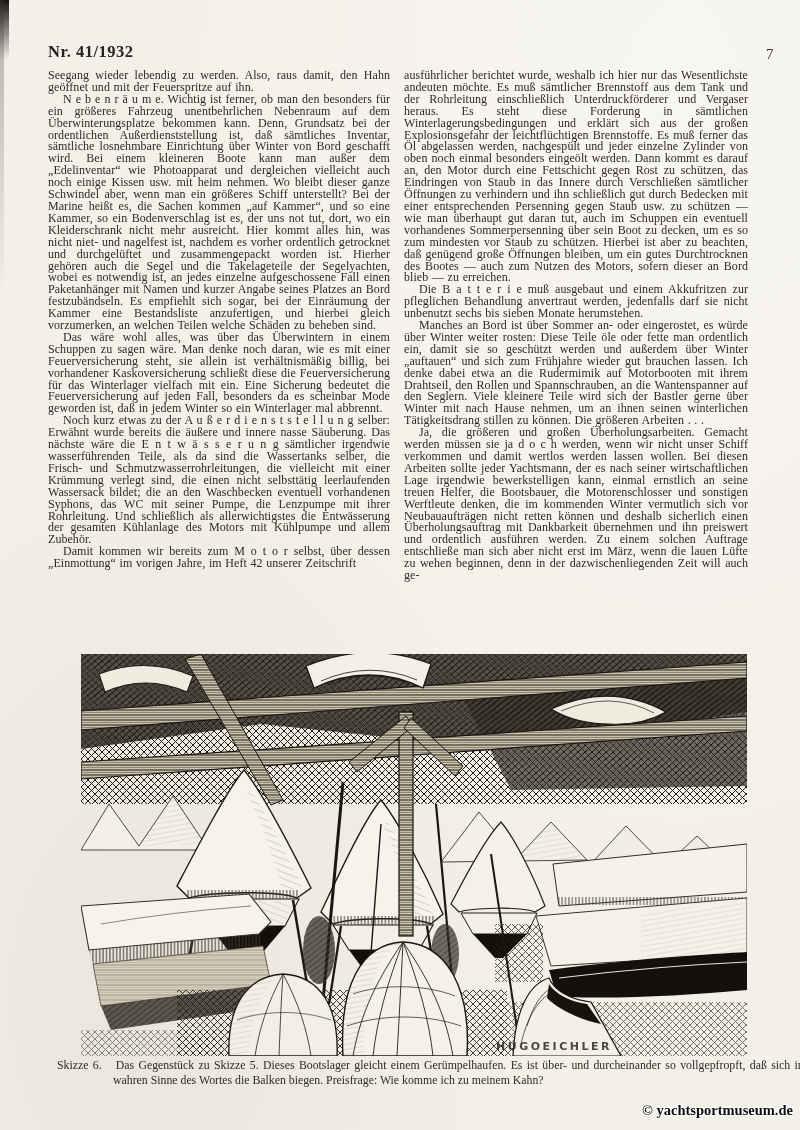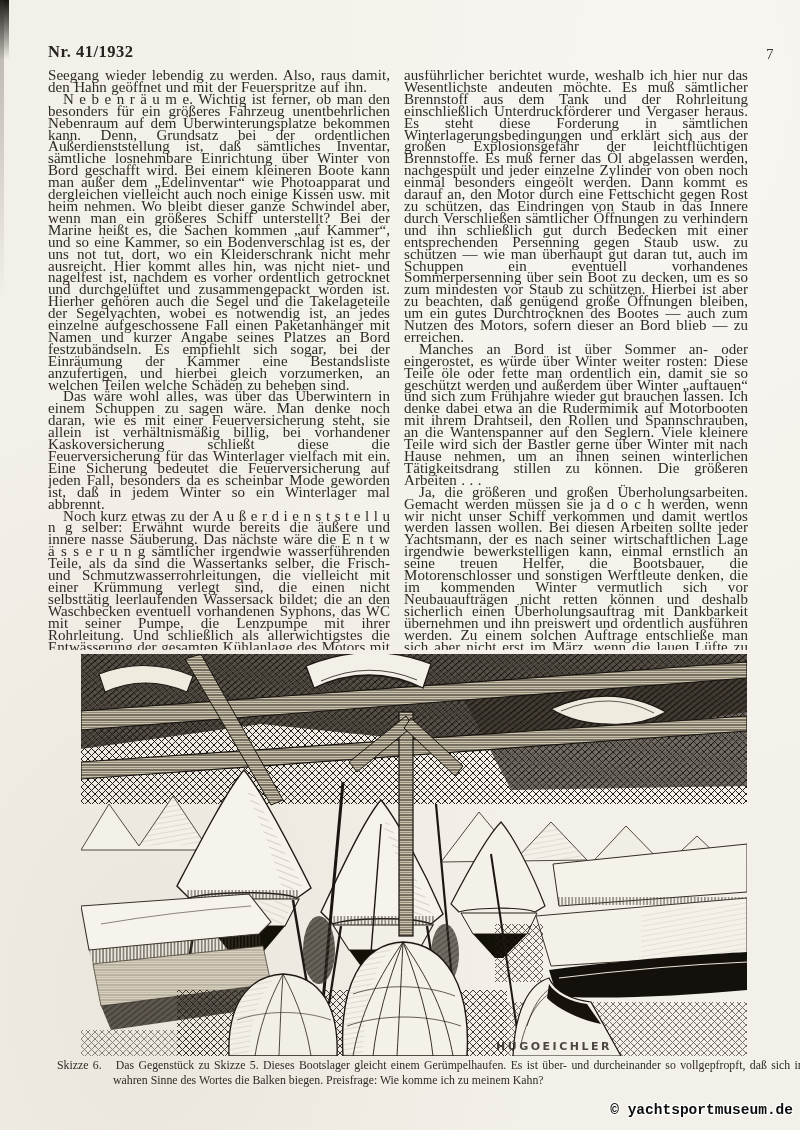--- a/index.html
+++ b/index.html
@@ -14,33 +14,33 @@
     color:#2e2a25;
   }
   .scan-corner{position:absolute;left:0;top:0;width:9px;height:60px;
     background:linear-gradient(180deg,#181614 0%, rgba(24,22,20,.55) 45%, rgba(24,22,20,0) 100%);}
   .scan-edge{position:absolute;left:0;top:0;width:4px;height:300px;
     background:linear-gradient(180deg,rgba(60,55,48,.35), rgba(60,55,48,0));}
   .masthead-issue{position:absolute;left:48px;top:42px;font-size:16.5px;font-weight:700;
     letter-spacing:.5px;color:#262220;}
   .masthead-page{position:absolute;left:766px;top:46px;font-size:15px;color:#3a3631;}
   .col{position:absolute;top:70px;max-height:580px;overflow:hidden;
-    font-size:15px;line-height:11.9px;text-align:justify;letter-spacing:.05px;word-spacing:.6px;}
+    font-size:12px;line-height:11.9px;text-align:justify;letter-spacing:.05px;word-spacing:.6px;}
   .col-left{left:48px;width:342px;}
   .col-right{left:404px;width:344px;}
   .col p{margin:0;text-indent:15px;hyphens:none;}
   .col p.cont{text-indent:0;}
   .figure{position:absolute;left:81px;top:654px;width:666px;height:402px;}
   .figure svg{display:block;width:666px;height:402px;}
   .caption{position:absolute;left:57px;top:1058px;width:694px;
     font-size:11.8px;line-height:14.6px;color:#2e2a25;
     padding-left:56px;text-indent:-56px;text-align:justify;}
   .caption .cap-label{margin-right:14px;}
   .watermark{position:absolute;right:7px;top:1102px;
-    font-family:Liberation Mono, monospace;font-weight:700;font-size:14.5px;color:#0d0d0d;
+    font-family:Liberation Serif, serif;font-weight:700;font-size:14.5px;color:#0d0d0d;
     text-shadow:-1px -1px 0 #fff,1px -1px 0 #fff,-1px 1px 0 #fff,1px 1px 0 #fff,0 0 3px #fff;}
 </style>
 </head>
 <body>
 
 <div class="page">
   <div class="scan-corner"></div>
   <div class="scan-edge"></div>
 
   <div class="masthead-issue">Nr. 41/1932</div>
@@ -49,20 +49,21 @@
   <div class="col col-left">
     <p class="cont">Seegang wieder lebendig zu werden.  Also, raus damit, den Hahn geöffnet und mit der Feuerspritze auf ihn.</p>
     <p>N e b e n r ä u m e.  Wichtig ist ferner, ob man den besonders für ein größeres Fahrzeug unentbehrlichen Nebenraum auf dem Überwinterungsplatze bekommen kann.  Denn, Grundsatz bei der ordentlichen Außerdienststellung ist, daß sämtliches Inventar, sämtliche losnehmbare Einrichtung über Winter von Bord geschafft wird.  Bei einem kleineren Boote kann man außer dem „Edelinventar“ wie Photoapparat und dergleichen vielleicht auch noch einige Kissen usw. mit heim nehmen.  Wo bleibt dieser ganze Schwindel aber, wenn man ein größeres Schiff unterstellt?  Bei der Marine heißt es, die Sachen kommen „auf Kammer“, und so eine Kammer, so ein Bodenverschlag ist es, der uns not tut, dort, wo ein Kleiderschrank nicht mehr ausreicht.  Hier kommt alles hin, was nicht niet- und nagelfest ist, nachdem es vorher ordentlich getrocknet und durchgelüftet und zusammengepackt worden ist.  Hierher gehören auch die Segel und die Takelageteile der Segelyachten, wobei es notwendig ist, an jedes einzelne aufgeschossene Fall einen Paketanhänger mit Namen und kurzer Angabe seines Platzes an Bord festzubändseln.  Es empfiehlt sich sogar, bei der Einräumung der Kammer eine Bestandsliste anzufertigen, und hierbei gleich vorzumerken, an welchen Teilen welche Schäden zu beheben sind.</p>
     <p>Das wäre wohl alles, was über das Überwintern in einem Schuppen zu sagen wäre.  Man denke noch daran, wie es mit einer Feuerversicherung steht, sie allein ist verhältnismäßig billig, bei vorhandener Kaskoversicherung schließt diese die Feuerversicherung für das Winterlager vielfach mit ein.  Eine Sicherung bedeutet die Feuerversicherung auf jeden Fall, besonders da es scheinbar Mode geworden ist, daß in jedem Winter so ein Winterlager mal abbrennt.</p>
     <p>Noch kurz etwas zu der A u ß e r d i e n s t s t e l l u n g selber: Erwähnt wurde bereits die äußere und innere nasse Säuberung.  Das nächste wäre die E n t w ä s s e r u n g sämtlicher irgendwie wasserführenden Teile, als da sind die Wassertanks selber, die Frisch- und Schmutzwasserrohrleitungen, die vielleicht mit einer Krümmung verlegt sind, die einen nicht selbsttätig leerlaufenden Wassersack bildet; die an den Waschbecken eventuell vorhandenen Syphons, das WC mit seiner Pumpe, die Lenzpumpe mit ihrer Rohrleitung.  Und schließlich als allerwichtigstes die Entwässerung der gesamten Kühlanlage des Motors mit Kühlpumpe und allem Zubehör.</p>
     <p>Damit kommen wir bereits zum M o t o r selbst, über dessen „Einmottung“ im vorigen Jahre, im Heft 42 unserer Zeitschrift</p>
   </div>
 
   <div class="col col-right">
     <p class="cont">ausführlicher berichtet wurde, weshalb ich hier nur das Wesentlichste andeuten möchte.  Es muß sämtlicher Brennstoff aus dem Tank und der Rohrleitung einschließlich Unterdruckförderer und Vergaser heraus.  Es steht diese Forderung in sämtlichen Winterlagerungsbedingungen und erklärt sich aus der großen Explosionsgefahr der leichtflüchtigen Brennstoffe.  Es muß ferner das Öl abgelassen werden, nachgespült und jeder einzelne Zylinder von oben noch einmal besonders eingeölt werden.  Dann kommt es darauf an, den Motor durch eine Fettschicht gegen Rost zu schützen, das Eindringen von Staub in das Innere durch Verschließen sämtlicher Öffnungen zu verhindern und ihn schließlich gut durch Bedecken mit einer entsprechenden Persenning gegen Staub usw. zu schützen — wie man überhaupt gut daran tut, auch im Schuppen ein eventuell vorhandenes Sommerpersenning über sein Boot zu decken, um es so zum mindesten vor Staub zu schützen.  Hierbei ist aber zu beachten, daß genügend große Öffnungen bleiben, um ein gutes Durchtrocknen des Bootes — auch zum Nutzen des Motors, sofern dieser an Bord blieb — zu erreichen.</p>
+    <p>Die B a t t e r i e muß ausgebaut und einem Akkufritzen zur pfleglichen Behandlung anvertraut werden, jedenfalls darf sie nicht unbenutzt sechs bis sieben Monate herumstehen.</p>
     <p>Manches an Bord ist über Sommer an- oder eingerostet, es würde über Winter weiter rosten: Diese Teile öle oder fette man ordentlich ein, damit sie so geschützt werden und außerdem über Winter „auftauen“ und sich zum Frühjahre wieder gut brauchen lassen.  Ich denke dabei etwa an die Rudermimik auf Motorbooten mit ihrem Drahtseil, den Rollen und Spannschrauben, an die Wantenspanner auf den Seglern.  Viele kleinere Teile wird sich der Bastler gerne über Winter mit nach Hause nehmen, um an ihnen seinen winterlichen Tätigkeitsdrang stillen zu können.  Die größeren Arbeiten . . .</p>
     <p>Ja, die größeren und großen Überholungsarbeiten.  Gemacht werden müssen sie ja d o c h werden, wenn wir nicht unser Schiff verkommen und damit wertlos werden lassen wollen.  Bei diesen Arbeiten sollte jeder Yachtsmann, der es nach seiner wirtschaftlichen Lage irgendwie bewerkstelligen kann, einmal ernstlich an seine treuen Helfer, die Bootsbauer, die Motorenschlosser und sonstigen Werftleute denken, die im kommenden Winter vermutlich sich vor Neubauaufträgen nicht retten können und deshalb sicherlich einen Überholungsauftrag mit Dankbarkeit übernehmen und ihn preiswert und ordentlich ausführen werden.  Zu einem solchen Auftrage entschließe man sich aber nicht erst im März, wenn die lauen Lüfte zu wehen beginnen, denn in der dazwischenliegenden Zeit will auch ge-</p>
   </div>
 
   <div class="figure">
     <svg viewBox="0 0 666 402" xmlns="http://www.w3.org/2000/svg">
       <defs>
         <pattern id="hd" width="4.5" height="4.5" patternUnits="userSpaceOnUse" patternTransform="rotate(52)">
           <rect width="4.5" height="4.5" fill="#3a332a"></rect>
           <line x1="0" y1="0" x2="0" y2="4.5" stroke="#100d0a" stroke-width="2.4"></line>

